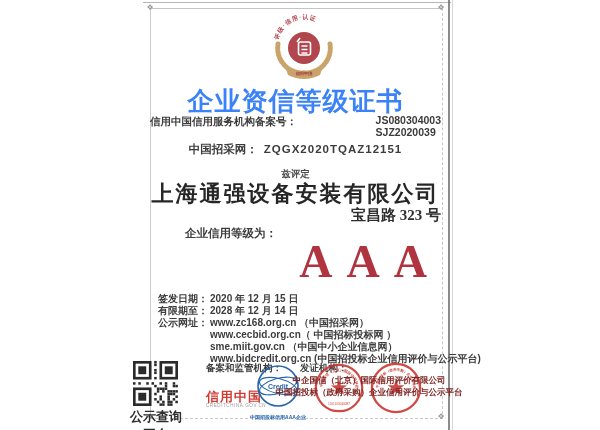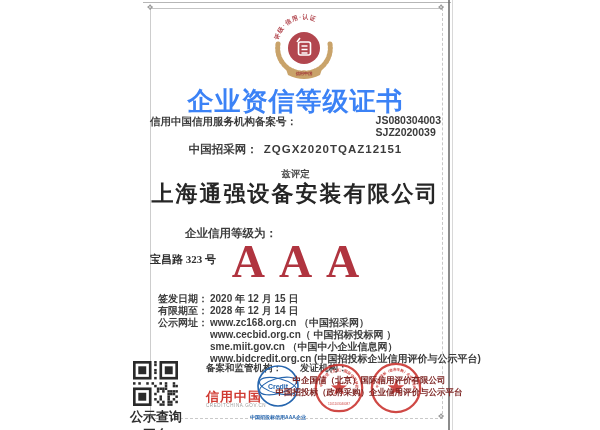--- a/index.html
+++ b/index.html
@@ -20,24 +20,24 @@
   .title{left:150px;top:84px;width:291px;text-align:center;font-size:26px;font-weight:bold;
          color:#3b82f6;letter-spacing:1px;}
   .record-row{left:150px;top:115px;width:291px;display:flex;justify-content:space-between;gap:8px;
               font-size:10.5px;font-weight:bold;}
   .record-vals{text-align:left;line-height:11.5px;font-size:10.5px;font-weight:bold;}
   .certno-row{left:150px;top:142px;width:291px;text-align:center;font-size:11.5px;font-weight:bold;}
   .certno-row .val{letter-spacing:1px;margin-left:6px;}
   .hereby{left:150px;top:168px;width:291px;text-align:center;font-size:9.5px;font-weight:bold;color:#4a4a4a;}
   .company{left:150px;top:179px;width:291px;text-align:center;font-size:22px;font-weight:bold;
            font-family:"Liberation Serif","DejaVu Serif",serif;color:#262626;letter-spacing:2px;}
-  .address{left:150px;top:206px;width:291px;text-align:left;font-size:11px;font-weight:bold;
-           font-family:"Liberation Serif","DejaVu Serif",serif;color:#2e2e2e;margin-top:46px;}
+  .address{left:150px;top:206px;width:291px;text-align:right;font-size:15px;font-weight:bold;
+           font-family:"Liberation Serif","DejaVu Serif",serif;color:#2e2e2e;}
   .grade-label{left:185px;top:226px;font-size:11.5px;font-weight:bold;}
-  .grade{left:150px;top:238px;width:291px;text-align:center;font-size:46px;line-height:48px;
+  .grade{left:150px;top:238px;width:291px;text-align:right;font-size:46px;line-height:48px;
          font-weight:bold;font-family:"Liberation Serif","DejaVu Serif",serif;color:#b0343f;
          letter-spacing:14px;text-indent:14px;}
   .meta{left:158px;top:293px;font-size:10px;font-weight:bold;line-height:12px;}
   .meta .row{display:flex;}
   .meta .lab{width:52px;flex:none;}
   .meta .ind{margin-left:52px;}
   
   .qr-caption{left:124px;top:408px;width:64px;text-align:center;font-size:13px;font-weight:bold;color:#2e2e2e;}
   .reg-label{left:206px;top:362px;font-size:9.5px;font-weight:bold;}
   .cc-logo{left:206px;top:390px;line-height:1;}

